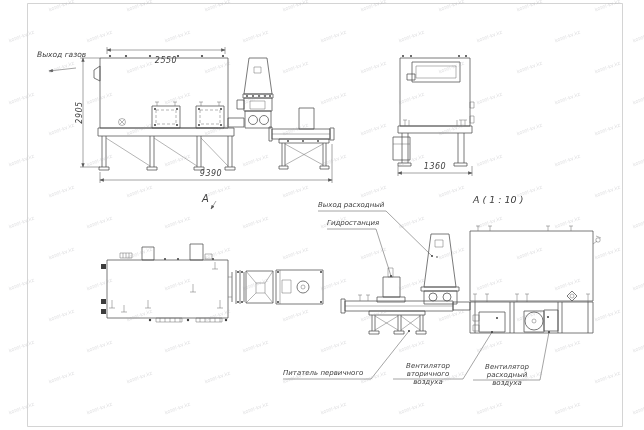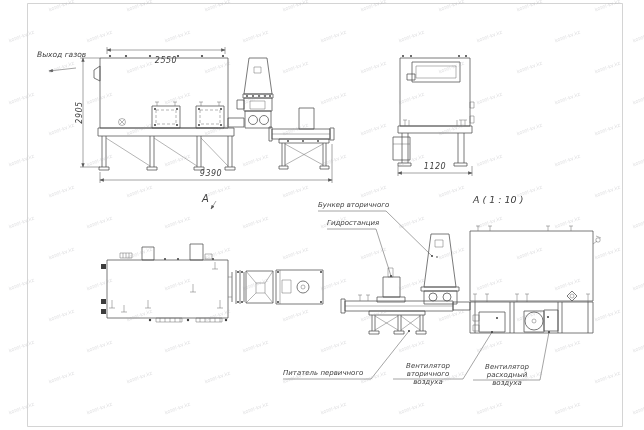--- a/index.html
+++ b/index.html
@@ -289,27 +289,27 @@
   </svg>
 
   <div class="lbl" style="left:37px;top:50px;font-size:7.5px;">Выход газов</div>
 
   <div class="lbl dim" style="left:146px;top:56px;width:40px;text-align:center;">2550</div>
 
   <div class="lbl dim" style="left:59px;top:108px;width:40px;text-align:center;transform:rotate(-90deg);">2905</div>
 
   <div class="lbl dim" style="left:191px;top:169px;width:40px;text-align:center;">9390</div>
 
-  <div class="lbl dim" style="left:415px;top:162px;width:40px;text-align:center;">1120</div>
+  <div class="lbl dim" style="left:415px;top:162px;width:40px;text-align:center;">1360</div>
 
   <div class="lbl" style="left:202px;top:193px;font-size:10px;">А</div>
 
   <div class="lbl" style="left:473px;top:194px;font-size:9.5px;">А ( 1 : 10 )</div>
 
-  <div class="lbl" style="left:318px;top:201px;font-size:7px;">Бункер вторичного</div>
+  <div class="lbl" style="left:318px;top:201px;font-size:7px;">Выход расходный</div>
 
   <div class="lbl" style="left:327px;top:219px;font-size:7px;">Гидростанция</div>
 
   <div class="lbl" style="left:283px;top:369px;font-size:7px;">Питатель первичного</div>
 
   <div class="lbl ctr" style="left:391px;top:362px;width:74px;font-size:7px;line-height:8px;">
     <span>Вентилятор</span><br>
     <span>вторичного воздуха</span>
   </div>
 

